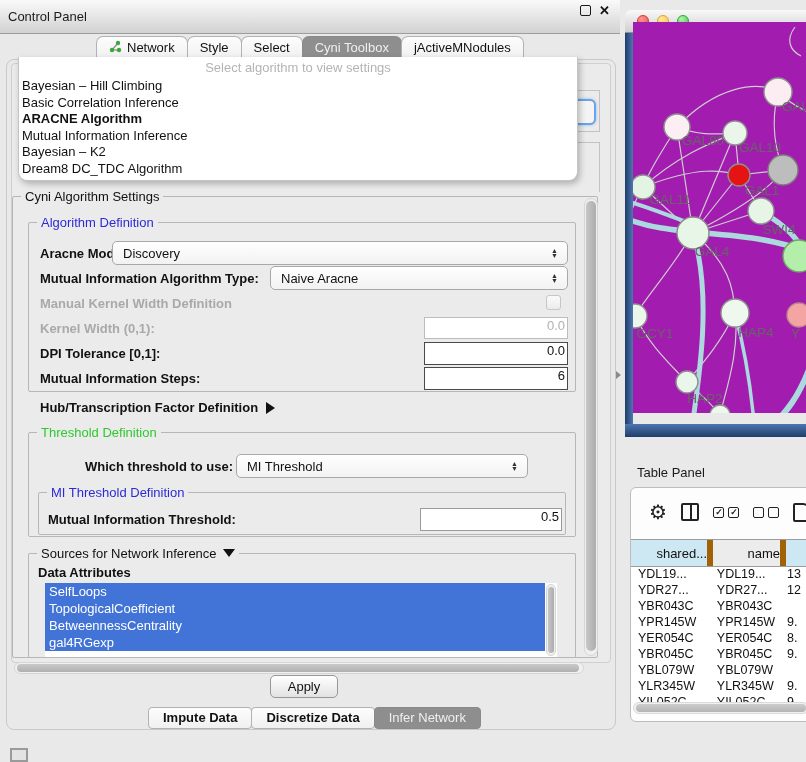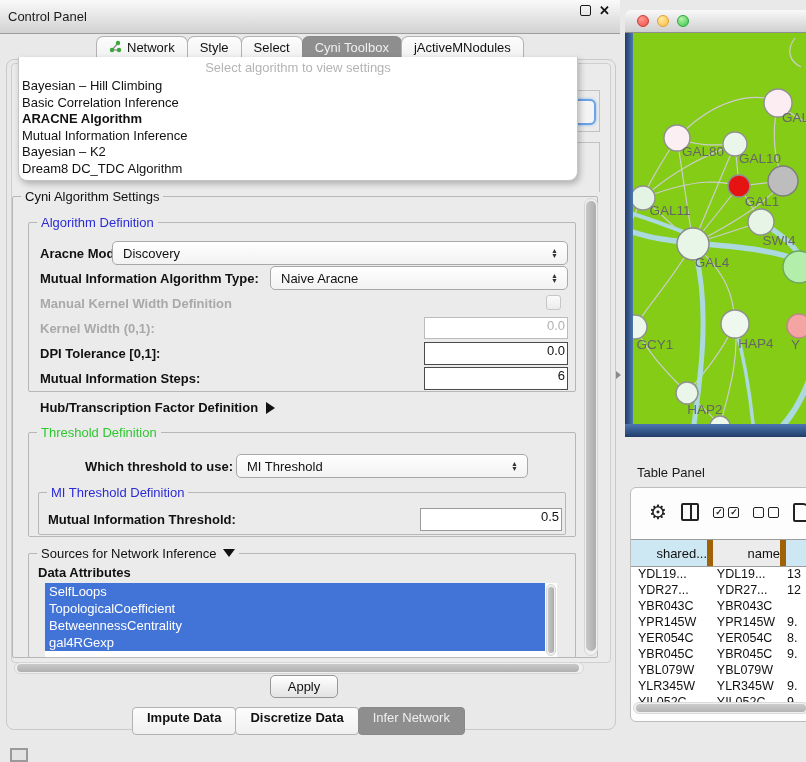--- a/index.html
+++ b/index.html
@@ -82,21 +82,21 @@
   
   .vscroll { position:absolute; background:#f0f0f0; border:1px solid #d6d6d6; border-radius:7px; }
   .vthumb { position:absolute; left:1px; right:1px; background:linear-gradient(90deg,#c7c7c7,#adadad); border-radius:6px; }
   .hscroll { position:absolute; background:#f0f0f0; border:1px solid #d6d6d6; border-radius:7px; }
   .hthumb { position:absolute; top:1px; bottom:1px; background:linear-gradient(#c9c9c9,#b0b0b0); border-radius:6px; }
 
   .apply-btn { position:absolute; left:270px; top:675px; width:68px; height:23px;
     background:linear-gradient(#ffffff,#e2e2e2); border:1px solid #979797; border-radius:5px;
     font-size:13px; color:#111; display:flex; align-items:center; justify-content:center; }
 
-  .bottom-tabstrip { position:absolute; left:132px; top:707px; display:flex; height:28px; }
+  .bottom-tabstrip { position:absolute; left:148px; top:707px; display:flex; height:22px; }
   .btab { background:linear-gradient(#fdfdfd,#f0f0f0); border:1px solid #b2b2b2;
     border-radius:4px; padding:2px 14px 0 14px; font-size:13px; font-weight:bold; color:#111; margin-right:-1px; }
   .btab.selected { background:#8e8e8e; color:#efefef; border-color:#8a8a8a; font-weight:normal; }
 
   .corner-stub { position:absolute; left:10px; top:748px; width:18px; height:14px;
     border:2px solid #9a9a9a; background:#e3e3e3; }
   .split-arrow { position:absolute; left:616px; top:371px; width:0; height:0;
     border-top:4px solid transparent; border-bottom:4px solid transparent; border-left:5px solid #8a8a8a; }
 
   
@@ -105,22 +105,22 @@
     background:linear-gradient(#f9f9f9,#cfcfcf); border-bottom:1px solid #8f8f8f;
     border-radius:6px 0 0 0; display:flex; align-items:center; padding-left:12px; gap:8px; }
   .tl { width:12px; height:12px; border-radius:50%; }
   .tl.red { background:radial-gradient(circle at 35% 30%, #ff9a93, #ee4b45); border:1px solid #ce3a34; }
   .tl.yellow { background:radial-gradient(circle at 35% 30%, #ffe9a0, #fdbc40); border:1px solid #dfa133; }
   .tl.green { background:radial-gradient(circle at 35% 30%, #b6f2a8, #35c748); border:1px solid #2aa83b; }
   .net-frame-left { position:absolute; left:0; top:23px; width:8px; height:391px;
     background:linear-gradient(90deg,#1f3d6b,#4d77b0); }
   .net-frame-bottom { position:absolute; left:0; top:414px; width:181px; height:13px;
     background:linear-gradient(#4d77b0,#1f3d6b); }
-  .net-canvas { position:absolute; left:8px; top:23px; width:173px; height:391px;
-    background:#84cc16; overflow:hidden; }
+  .net-canvas { position:absolute; left:8px; top:12px; width:173px; height:391px;
+    background:#a21caf; overflow:hidden; }
   .net-canvas svg { position:absolute; left:-8px; top:-23px; }
 
   
   .tp-title { position:absolute; left:637px; top:465px; font-size:13px; color:#1a1a1a; }
   .tp-box { position:absolute; left:630px; top:487px; width:180px; height:235px;
     background:#fdfdfd; border:1px solid #bdbdbd; border-radius:6px 0 0 6px; overflow:hidden; }
   .tp-toolbar { position:absolute; left:0; top:0; width:100%; height:48px;
     display:flex; align-items:center; gap:14px; padding-left:18px; }
   .gear-icon { font-size:20px; color:#222; line-height:20px; }
   .cols-icon { width:19px; height:18px; border:2px solid #222; border-radius:2px; position:relative; }

